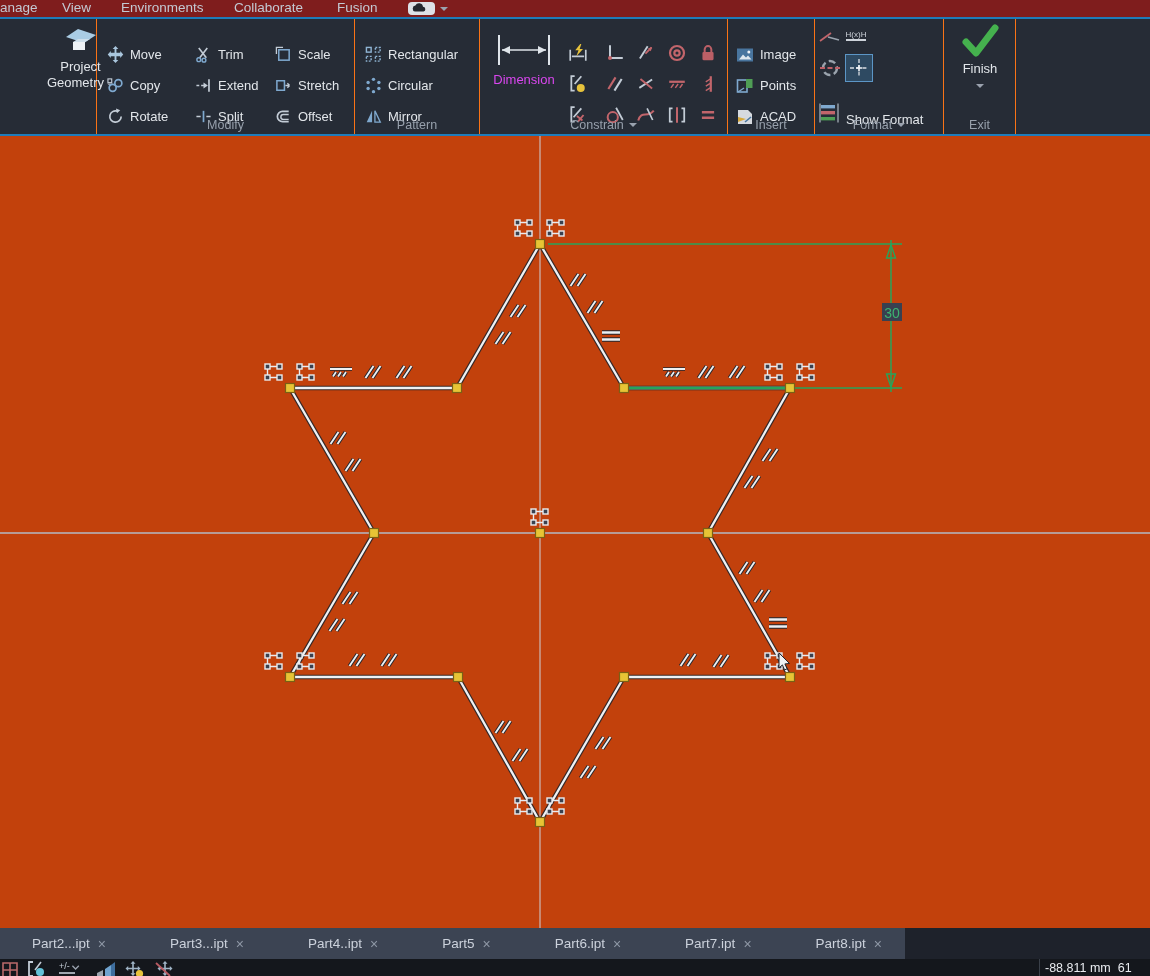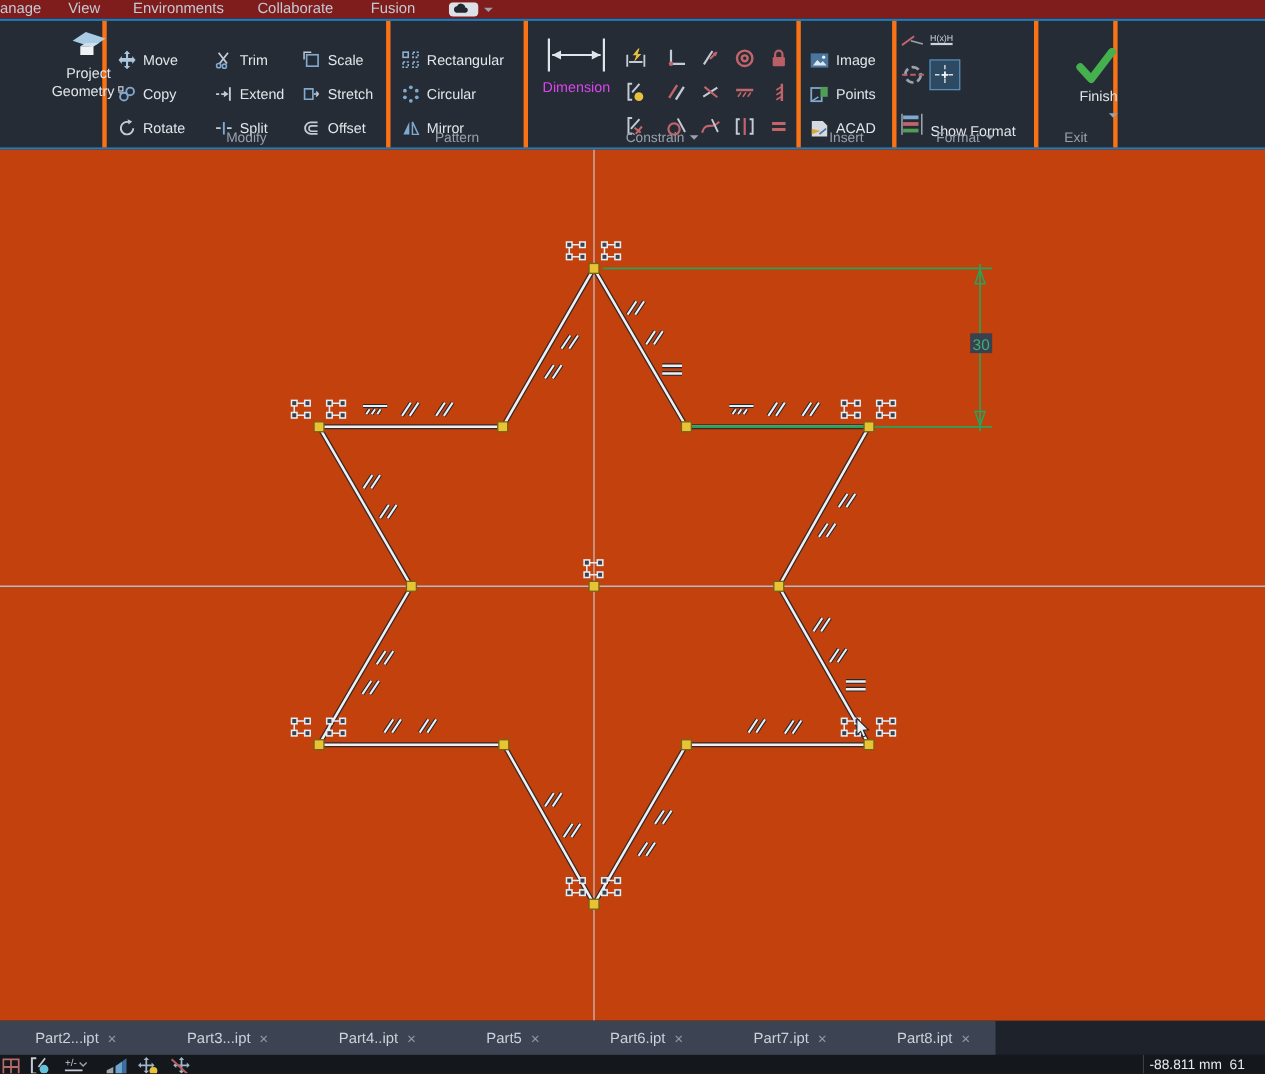--- a/index.html
+++ b/index.html
@@ -6,21 +6,21 @@
   #app{position:relative;width:1150px;height:976px;overflow:hidden;
        font-family:"Liberation Sans",sans-serif;-webkit-font-smoothing:antialiased;}
   
   #menubar{position:absolute;left:0;top:0;width:1150px;height:17px;background:#7f1d1d;}
   #menubar .mtab{position:absolute;top:0;height:17px;line-height:16px;font-size:13.5px;color:#c3c9d3;}
   #cloudbtn{position:absolute;left:408px;top:1px;width:40px;height:15px;display:flex;align-items:center;gap:5px;}
   .caret{width:0;height:0;border-left:4px solid transparent;border-right:4px solid transparent;border-top:4px solid #9aa2ae;}
   
   #ribbon{position:absolute;left:0;top:17px;width:1150px;height:119px;background:#262c36;
           border-top:2px solid #1e7cba;border-bottom:2px solid #1e7cba;box-sizing:border-box;display:flex;}
-  .panel{position:relative;height:100%;box-sizing:border-box;border-right:4px solid #f97316;}
+  .panel{position:relative;height:100%;box-sizing:border-box;border-right:1px solid #f97316;}
   .plabel{position:absolute;bottom:2px;left:0;width:100%;text-align:center;font-size:12.5px;color:#97a0ac;
           display:flex;justify-content:center;align-items:center;gap:5px;}
   .rbtn{display:flex;align-items:center;gap:6px;height:31px;font-size:13px;color:#e2e6ea;white-space:nowrap;}
   .ri{flex-shrink:0;}
   
   #p-projgeo{width:97px;}
   #projgeo-btn{position:absolute;left:0;top:6px;width:97px;text-align:center;color:#e2e6ea;font-size:13px;line-height:16px;padding-left:32px;}
   
   #p-modify{width:258px;}
   #modify-grid{position:absolute;left:10px;top:20px;display:grid;grid-template-columns:88px 80px 82px;grid-auto-rows:31px;}
@@ -36,21 +36,21 @@
   
   #p-insert{width:87px;}
   #insert-col{position:absolute;left:8px;top:20px;display:grid;grid-auto-rows:31px;}
   
   #p-format{width:129px;}
   .fic{position:absolute;width:22px;height:22px;display:flex;align-items:center;justify-content:center;}
   #showfmt-label{position:absolute;left:31px;top:93px;font-size:13px;color:#e2e6ea;}
   #driven-txt{font-size:8px;color:#cdd3da;border-bottom:2px solid #cdd3da;line-height:9px;letter-spacing:0;}
   
   #p-exit{width:72px;}
-  #finish-btn{position:absolute;left:0;top:24px;width:72px;text-align:right;color:#e2e6ea;font-size:13px;}
+  #finish-btn{position:absolute;left:0;top:5px;width:72px;text-align:center;color:#e2e6ea;font-size:13px;}
   #p-fill{flex:1;border-right:none;}
   
   #canvas{position:absolute;left:0;top:136px;width:1150px;height:792px;background:#c2410c;}
   
   #tabbar{position:absolute;left:0;top:928px;width:1150px;height:31px;background:#1e222b;}
   #tabstrip{position:absolute;left:0;top:0;width:905px;height:31px;background:#3c4453;display:flex;align-items:center;}
   .doc-tab{display:flex;align-items:center;gap:8px;padding:0 32px;height:31px;font-size:13.5px;color:#ccd2dc;}
   .tab-x{color:#8f98a6;font-size:14px;}
   
   #statusbar{position:absolute;left:0;top:959px;width:1150px;height:17px;background:#14171c;overflow:hidden;}

